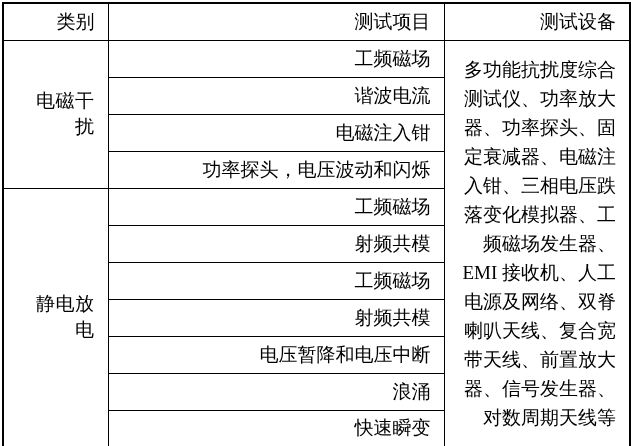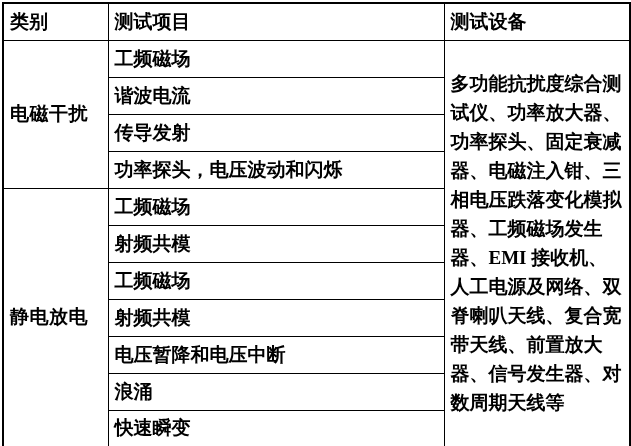--- a/index.html
+++ b/index.html
@@ -18,25 +18,25 @@
   table.emc {
     border-collapse: collapse;
     table-layout: fixed;
     width: 627px;
     height: 442px;
     border: 2px solid #000;
   }
   table.emc th,
   table.emc td {
     border: 1px solid #000;
-    text-align: left;
+    text-align: right;
     vertical-align: middle;
-    font-weight: bold;
+    font-weight: normal;
     font-size: 19px;
-    padding: 0 6px;
+    padding: 0 13px;
     overflow: hidden;
   }
   tr.header-row { height: 37px; }
   tr.data-row   { height: 37px; }
   td.category-cell { font-size: 19px; letter-spacing: 0.5px; }
   td.equipment-cell {
     font-size: 19px;
     line-height: 29px;
     text-align: center;
     padding: 0 5px;
@@ -61,21 +61,21 @@
   <tbody>
     <tr class="data-row">
       <td class="category-cell" rowspan="4">电磁干扰</td>
       <td>工频磁场</td>
       <td class="equipment-cell" rowspan="11">多功能抗扰度综合测试仪、功率放大器、功率探头、固定衰减器、电磁注入钳、三相电压跌落变化模拟器、工频磁场发生器、EMI 接收机、人工电源及网络、双脊喇叭天线、复合宽带天线、前置放大器、信号发生器、对数周期天线等</td>
     </tr>
     <tr class="data-row">
       <td>谐波电流</td>
     </tr>
     <tr class="data-row">
-      <td>传导发射</td>
+      <td>电磁注入钳</td>
     </tr>
     <tr class="data-row">
       <td>功率探头，电压波动和闪烁</td>
     </tr>
     <tr class="data-row">
       <td class="category-cell" rowspan="7">静电放电</td>
       <td>工频磁场</td>
     </tr>
     <tr class="data-row">
       <td>射频共模</td>

